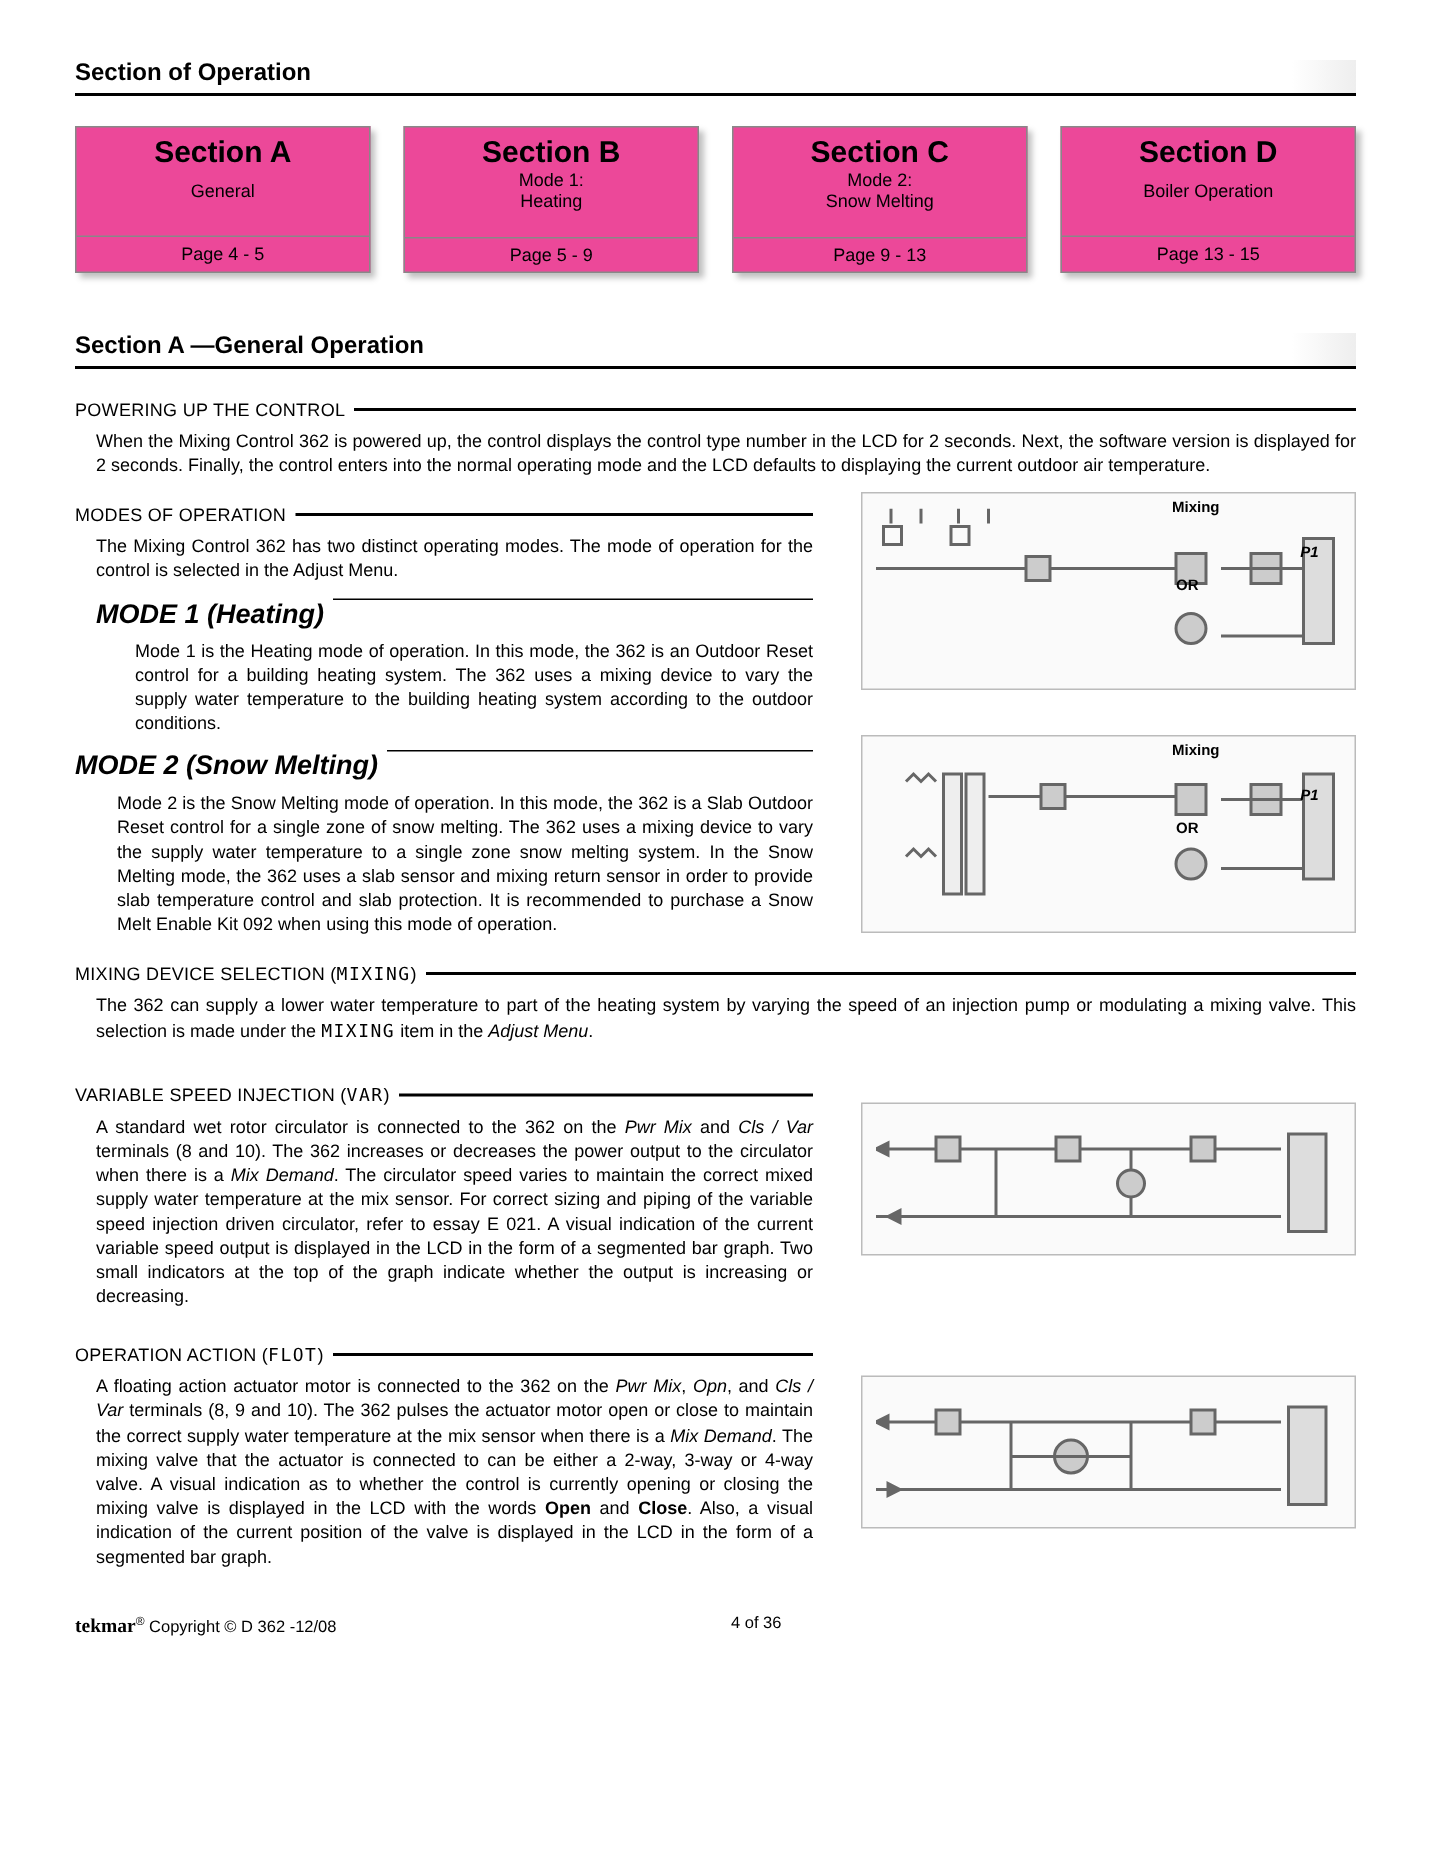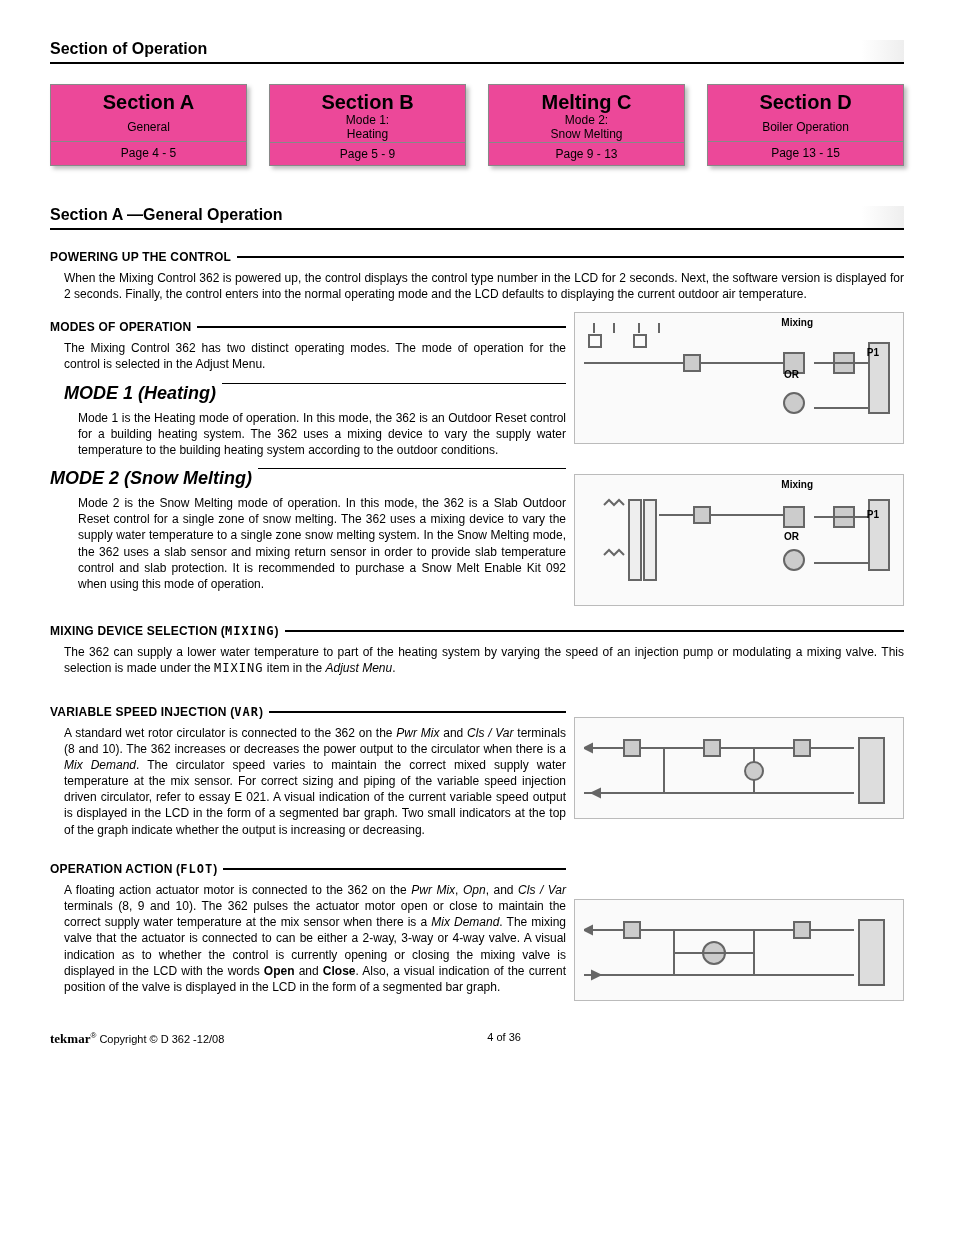--- a/index.html
+++ b/index.html
@@ -41,25 +41,25 @@
     font-size: 12px;
     line-height: 1.2;
     min-height: 28px;
     display:flex;
     align-items:center;
     justify-content:center;
   }
   .section-box .page {
     font-size: 12px;
     border-top: 1px solid #888;
-    margin: 0 -4px -4px -4px;
+    margin: 16px -4px -4px -4px;
     padding: 4px 0;
   }
   .h-rule {
-    font-weight: bold;
+    font-weight: normal;
     font-size: 12px;
     letter-spacing: 0.2px;
     display: flex;
     align-items: center;
     gap: 6px;
     margin-top: 18px;
   }
   .h-rule::after {
     content: "";
     flex: 1;
@@ -80,21 +80,21 @@
     height: 1px;
     background: #000;
   }
   .body-text {
     margin: 6px 0 0 14px;
     text-align: justify;
     line-height: 1.35;
   }
   .two-col {
     display: flex;
-    gap: 8px;
+    gap: 32px;
     align-items: flex-start;
   }
   .two-col > .text-col { flex: 1; min-width:0;}
   .two-col > .fig-col { width: 330px; flex-shrink:0;}
   .figure-box {
     border:1px solid #bbb;
     height:130px;
     background:#fafafa;
     display:flex;
     align-items:center;
@@ -115,20 +115,21 @@
     right:104px;
     font-size:10px;
     font-weight:bold;
   }
   .figure-label-p1 {
     position:absolute;
     top:34px;
     right:24px;
     font-size:10px;
     font-weight:bold;
+    font-style:italic;
   }
   
   .footer {
     display:flex;
     justify-content:space-between;
     margin-top:30px;
     font-size:11px;
   }
   .logo {
     font-weight:bold;
@@ -152,21 +153,21 @@
     <div class="sub">General</div>
     <div class="page">Page 4 - 5</div>
   </div>
   <div class="section-box">
     <div class="title">Section B</div>
     <div class="sub" style="white-space:pre-line">Mode 1:
 Heating</div>
     <div class="page">Page 5 - 9</div>
   </div>
   <div class="section-box">
-    <div class="title">Melting C</div>
+    <div class="title">Section C</div>
     <div class="sub" style="white-space:pre-line">Mode 2:
 Snow Melting</div>
     <div class="page">Page 9 - 13</div>
   </div>
   <div class="section-box">
     <div class="title">Section D</div>
     <div class="sub">Boiler Operation</div>
     <div class="page">Page 13 - 15</div>
   </div>
 </div>
@@ -181,21 +182,21 @@
 <div class="two-col">
   <div class="text-col">
     <div class="h-rule">
         <span>MODES OF OPERATION</span>
       </div>
     <p class="body-text">The Mixing Control 362 has two distinct operating modes. The mode of operation for the control is selected in the Adjust Menu.</p>
 
     <div class="h-rule-thin" style="margin-left:14px">
         <span>MODE 1 (Heating)</span>
       </div>
-    <p class="body-text" style="margin-left:28px">Mode 1 is the Heating mode of operation. In this mode, the 362 is an Outdoor Reset control for a building heating system. The 362 uses a mixing device to vary the supply water temperature to the building heating system according to the outdoor conditions.</p>
+    <p class="body-text" style="margin-left:40px">Mode 1 is the Heating mode of operation. In this mode, the 362 is an Outdoor Reset control for a building heating system. The 362 uses a mixing device to vary the supply water temperature to the building heating system according to the outdoor conditions.</p>
 
     <div class="h-rule-thin" style="">
         <span>MODE 2 (Snow Melting)</span>
       </div>
     <p class="body-text" style="margin-left:28px">Mode 2 is the Snow Melting mode of operation. In this mode, the 362 is a Slab Outdoor Reset control for a single zone of snow melting. The 362 uses a mixing device to vary the supply water temperature to a single zone snow melting system. In the Snow Melting mode, the 362 uses a slab sensor and mixing return sensor in order to provide slab temperature control and slab protection. It is recommended to purchase a Snow Melt Enable Kit 092 when using this mode of operation.</p>
   </div>
   <div class="fig-col">
     <div class="figure-box">
       <span class="figure-label-top">Mixing</span>
       <span class="figure-label-or">OR</span>

